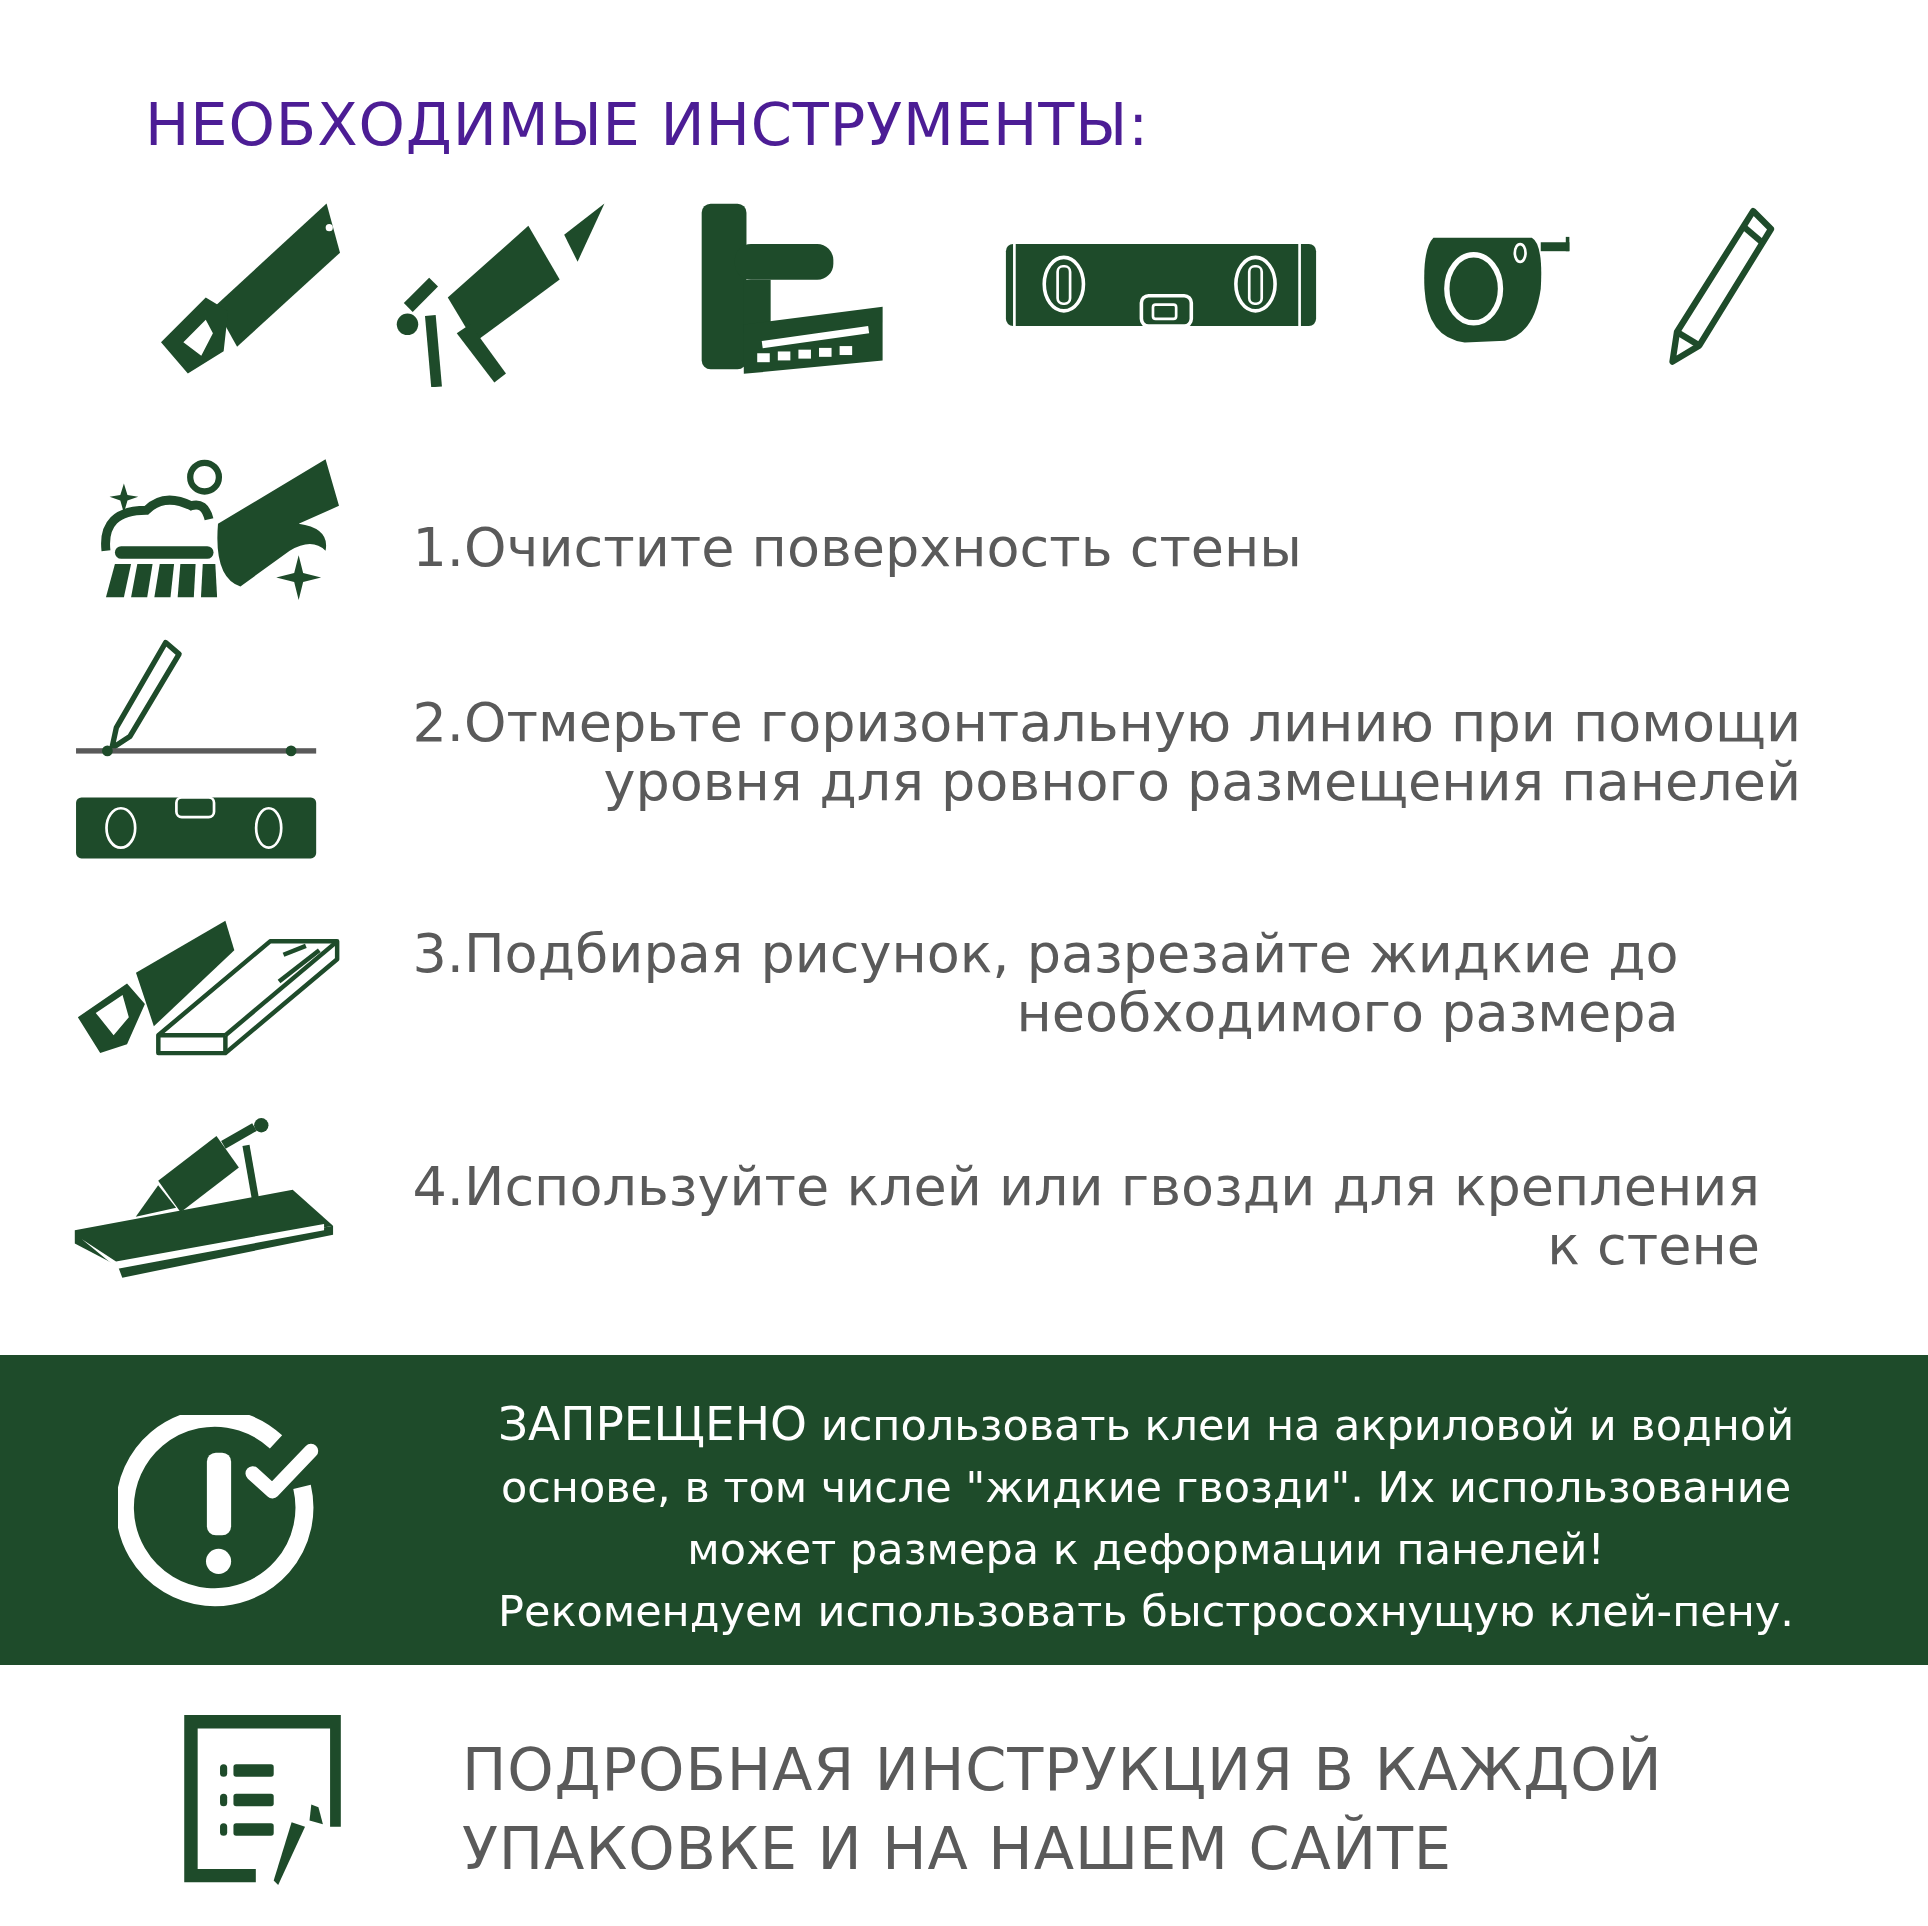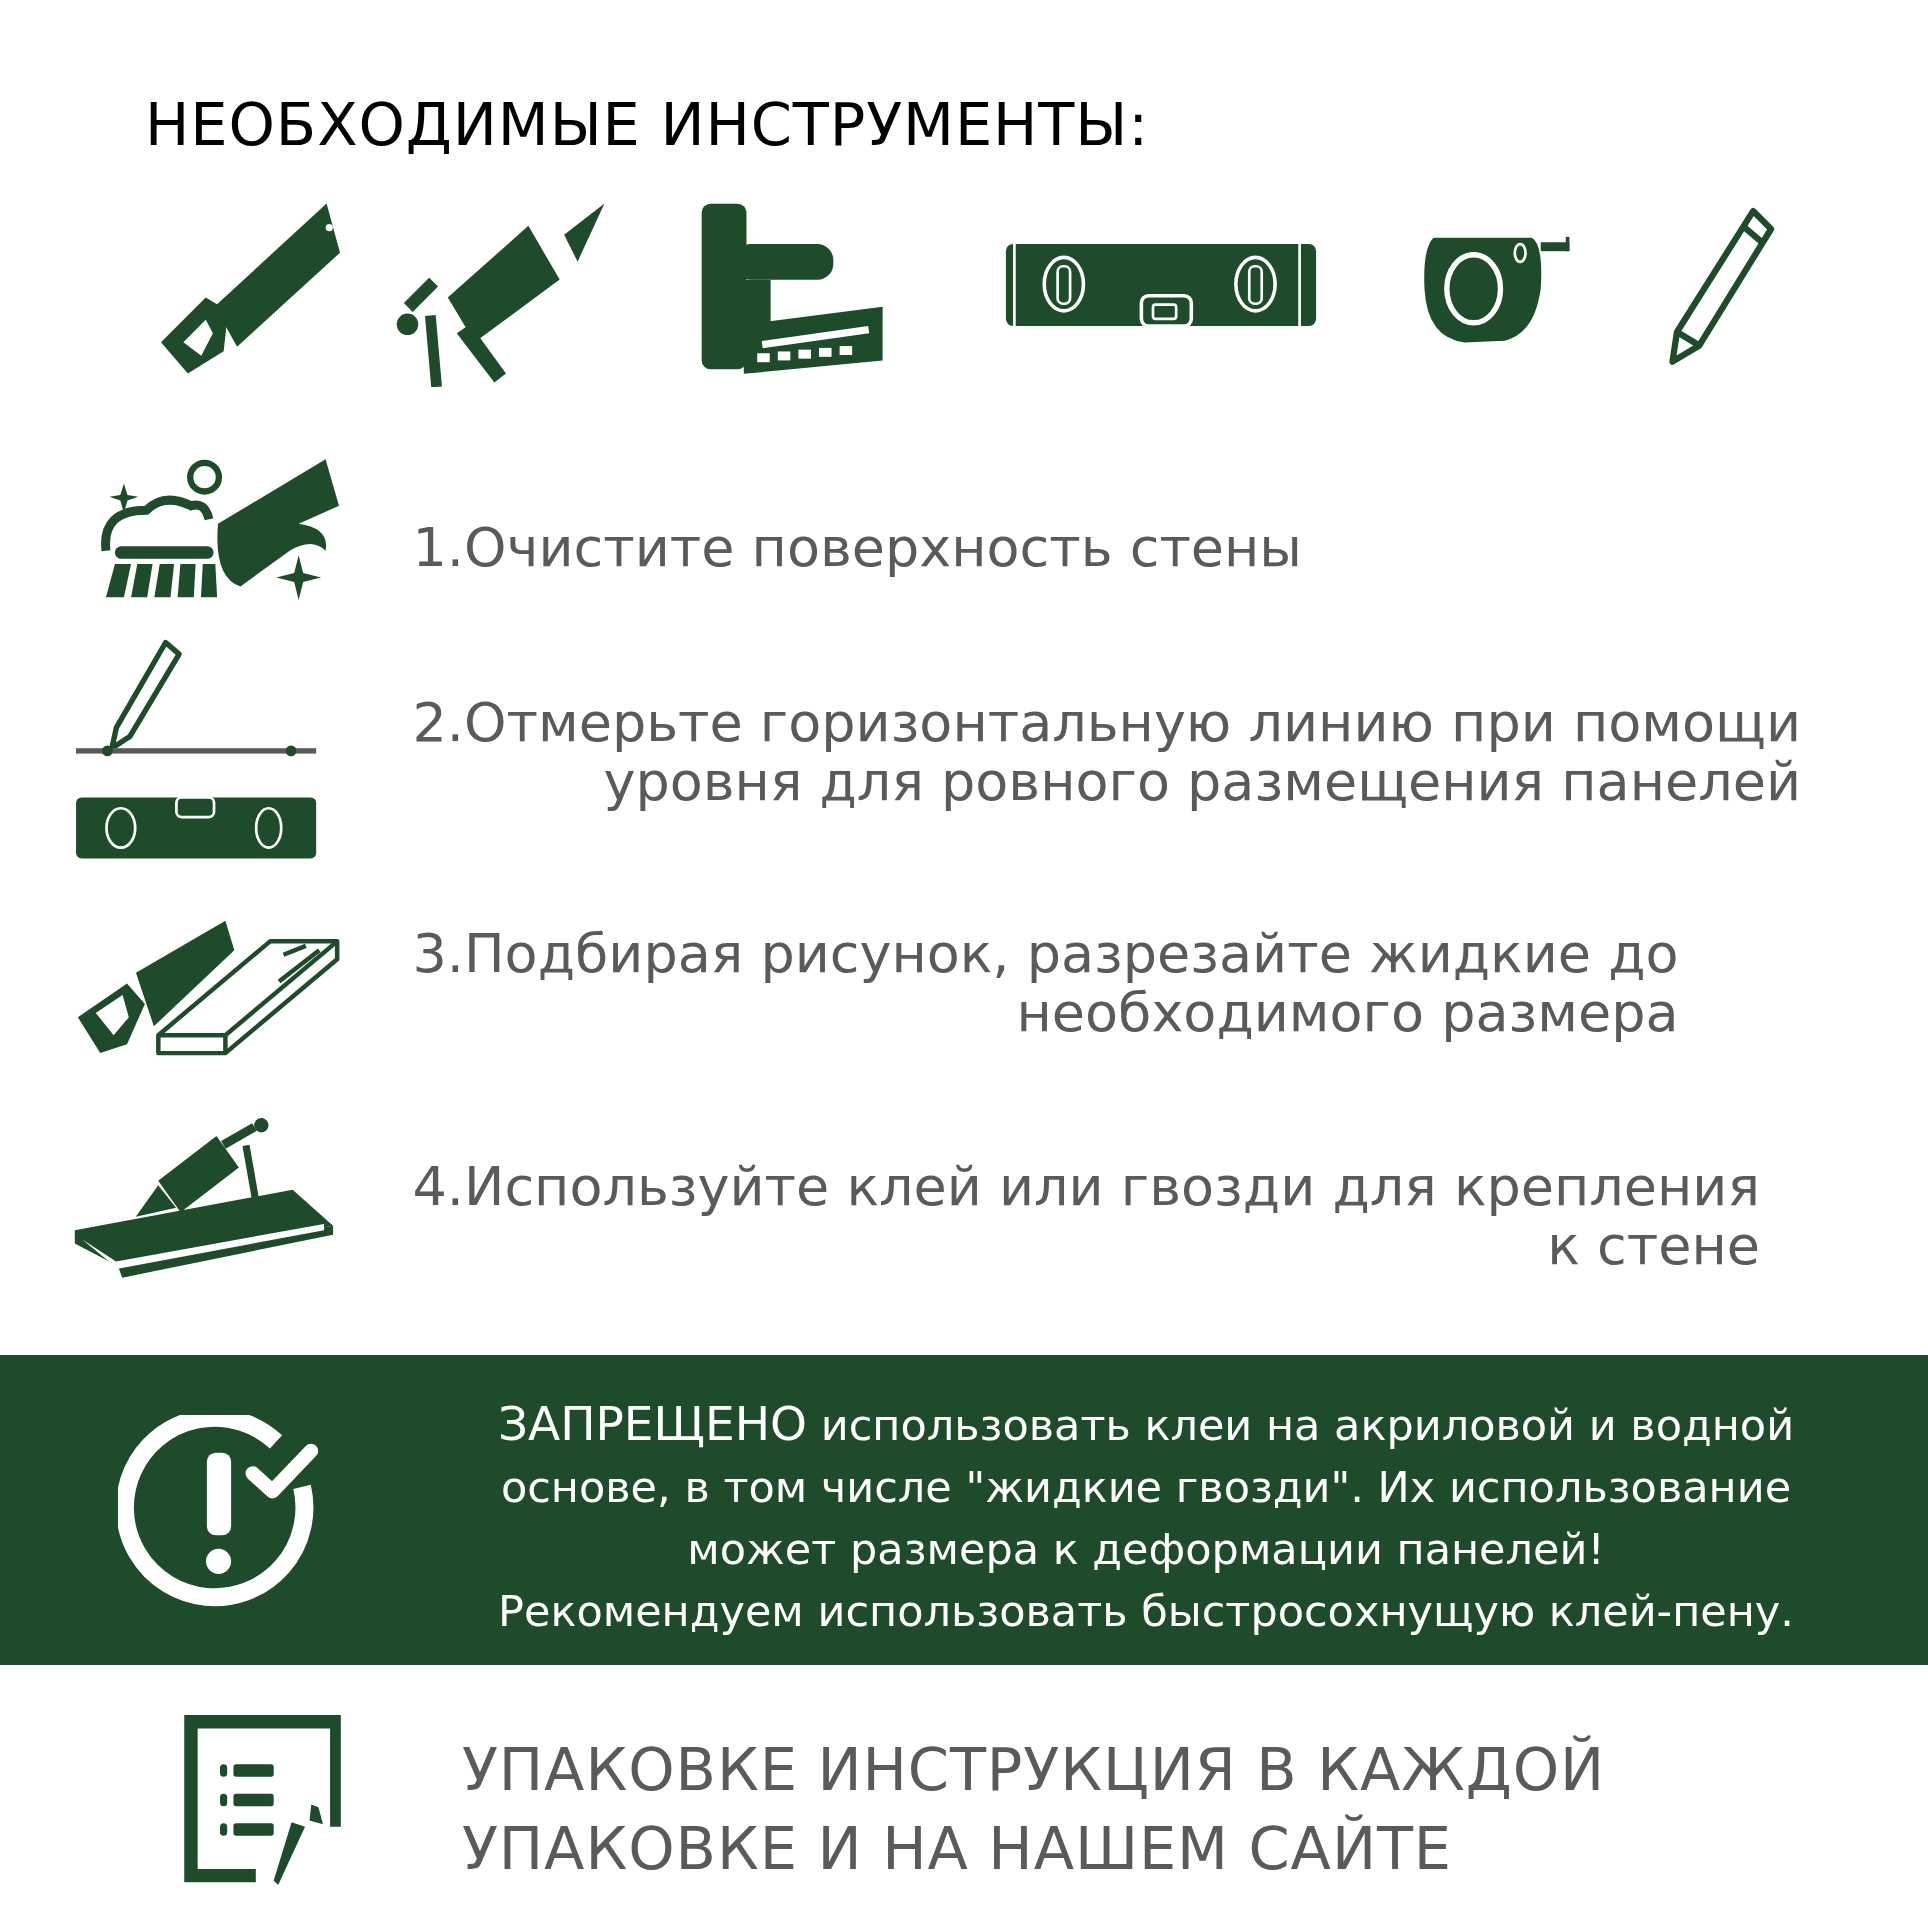--- a/index.html
+++ b/index.html
@@ -1,20 +1,20 @@
 <!DOCTYPE html>
 <html style="font-size:14.3px"><head>
 <meta charset="utf-8">
 <style>
   html, body { margin:0; padding:0; background:#ffffff; }
   body { width:1928px; height:1926px; position:relative; overflow:hidden;
          font-family:"DejaVu Sans", "Liberation Sans", sans-serif; }
   .abs { position:absolute; }
   .green { fill:#1e4b2a; }
-  #title { left:145px; top:90px; font-size:59px; color:#000000; letter-spacing:0.9px; white-space:nowrap; }
+  #title { left:145px; top:90px; font-size:59px; color:#4c1d95; letter-spacing:0.9px; white-space:nowrap; }
   .tools svg { position:absolute; }
   .step-text { position:absolute; left:401px; color:#5a5a5a; font-size:54px; line-height:59px; white-space:nowrap;text-align:right; }
   .step-text .num { display:inline-block; width:63px; }
   .step-text .cont { display:block; padding-left:63px; }
   #warn { left:0; top:1355px; width:1928px; height:310px; background:#1e4b2a; }
   #warn-text { position:absolute; left:376px; top:38px; width:1540px; text-align:center;
                color:#ffffff; font-size:43px; line-height:62px; }
   #footer-text { left:462px; top:1730px; color:#5a5a5a; font-size:59px; line-height:79px; letter-spacing:0.9px; white-space:nowrap; }
 </style>
 </head>
@@ -192,17 +192,17 @@
         <rect x="55" y="55" width="45" height="14" rx="3"></rect>
       <rect x="40" y="88" width="8" height="14" rx="4"></rect>
         <rect x="55" y="88" width="45" height="14" rx="3"></rect>
       <rect x="40" y="121" width="8" height="14" rx="4"></rect>
         <rect x="55" y="121" width="45" height="14" rx="3"></rect>
       <polygon points="120,120 135,125 105,190 100,185"></polygon>
       <polygon points="142,100 150,103 155,122 140,118"></polygon>
     </g>
   </svg>
   <div id="footer-text" class="abs">
-    <div>УПАКОВКЕ ИНСТРУКЦИЯ В КАЖДОЙ</div>
+    <div>ПОДРОБНАЯ ИНСТРУКЦИЯ В КАЖДОЙ</div>
     <div>УПАКОВКЕ И НА НАШЕМ САЙТЕ</div>
   </div>
 </div>
 
 
 </body></html>

